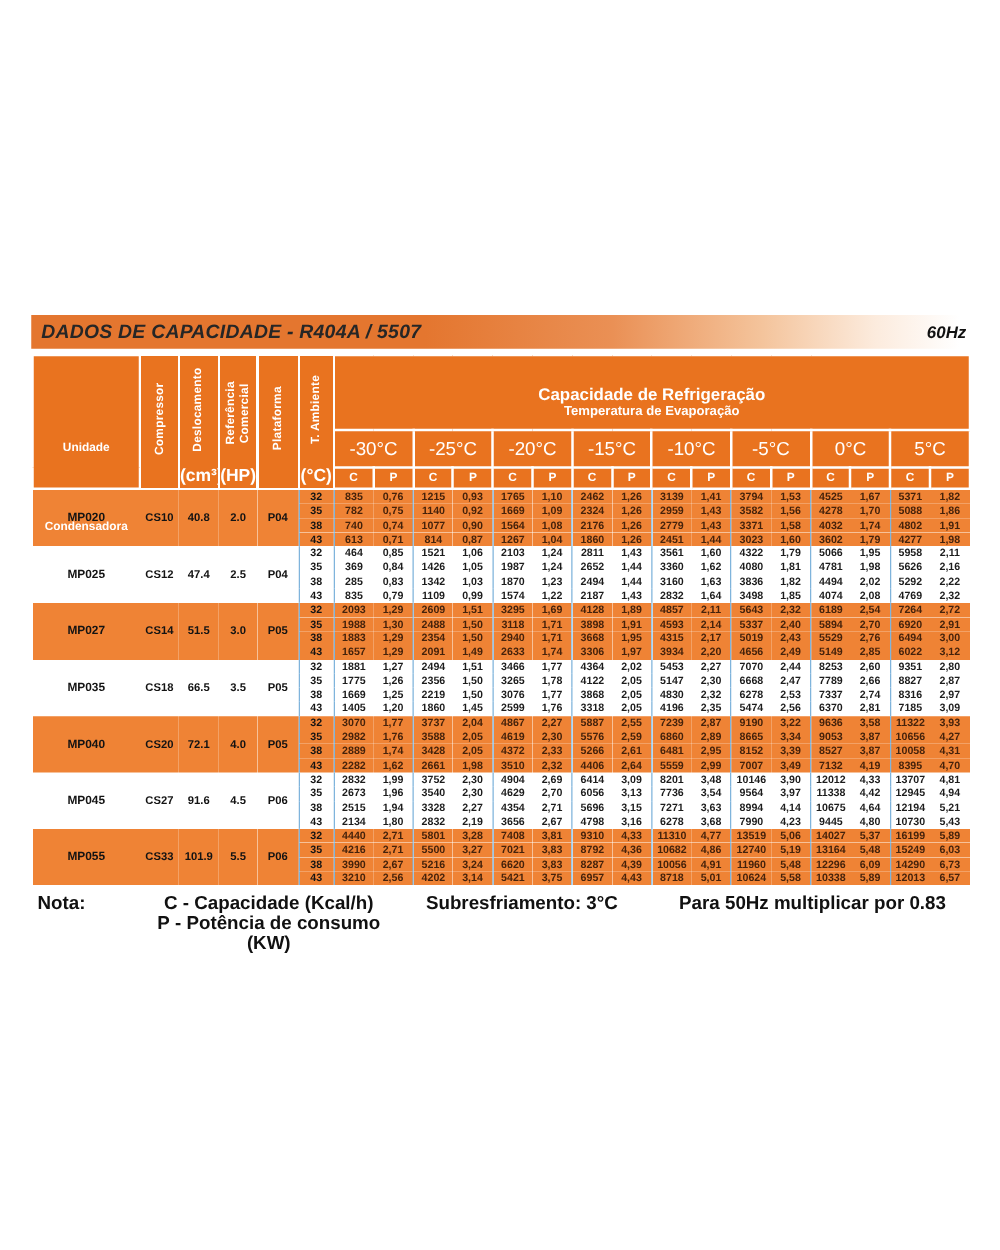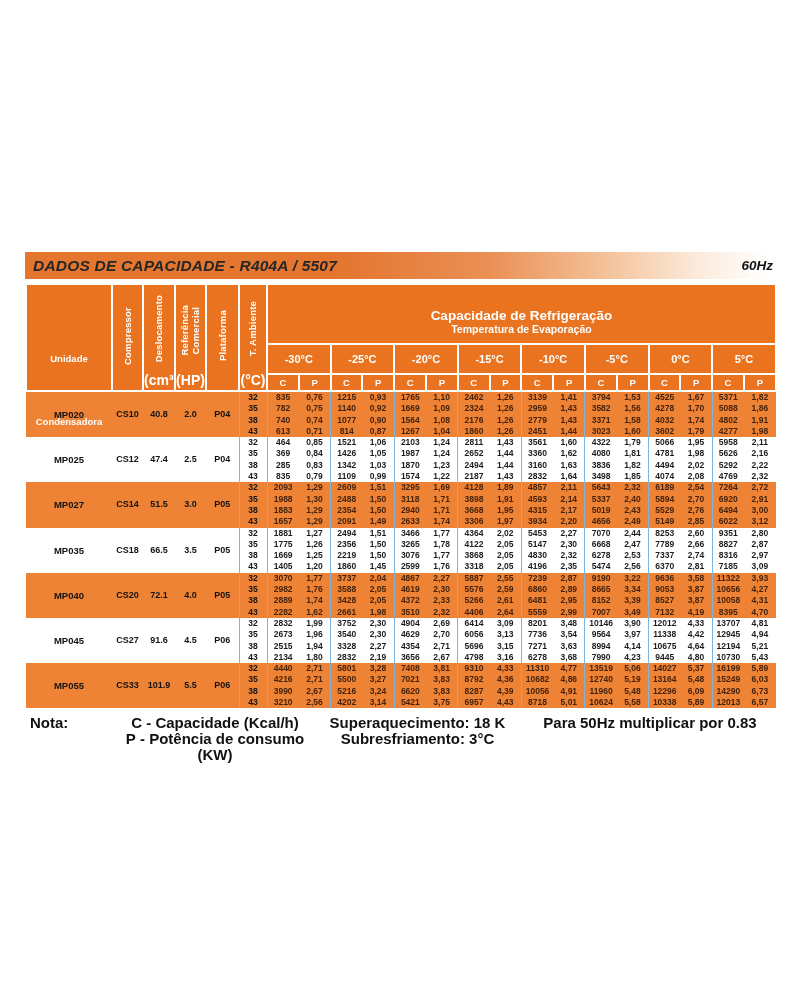--- a/index.html
+++ b/index.html
@@ -50,21 +50,21 @@
     font-size:9.5px; font-weight:700; letter-spacing:0.2px; line-height:1.05;
   }
   th.unit-col { font-size:9.5px; }
   th.unit-col .uline { line-height:15px;margin-top:48px; }
   th.unit-col .uwrap { display:flex; flex-direction:column; justify-content:space-around; height:70px; }
   .unit {
     position:absolute; bottom:2px; left:0; right:0;
     font-size:14px; font-weight:700; text-align:center;
   }
   th.has-unit .vpair, th.has-unit .vtext-solo { margin-bottom:14px; }
-  .temp-th { height:30px; font-size:11px; font-weight:700; }
+  .temp-th { height:30px; font-size:15px; font-weight:400; }
   .cp-th { height:17px; font-size:9.5px; font-weight:700; }
 
   tbody td {
     text-align:center; vertical-align:middle;
     height:11.3px; line-height:11.3px; font-size:8.5px;
     overflow:hidden; white-space:nowrap;
   }
   tr.g-orange { background:#ef8335; }
   tr.g-white { background:#ffffff; }
 
@@ -745,21 +745,20 @@
         </tbody>
     </table>
 
     <div class="notes">
       <div class="note-label">Nota:</div>
       <div>
         <div class="nline"><span class="b">C</span><span> - Capacidade (Kcal/h)</span></div>
         <div class="nline"><span class="b">P</span><span> - Potência de consumo (KW)</span></div>
       </div>
       <div>
-        <div class="nline">Superaquecimento: 18 K</div>
         <div class="nline">Subresfriamento: 3°C</div>
       </div>
       <div>
         <div class="nline">Para 50Hz multiplicar por 0.83</div>
       </div>
     </div>
 
   </div>
 </div>
 

